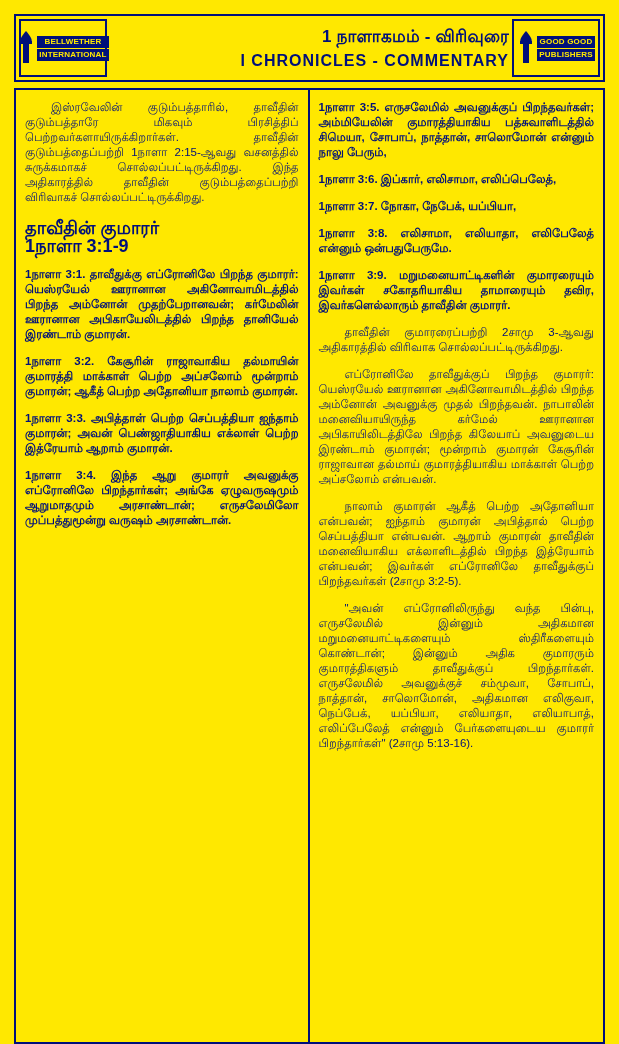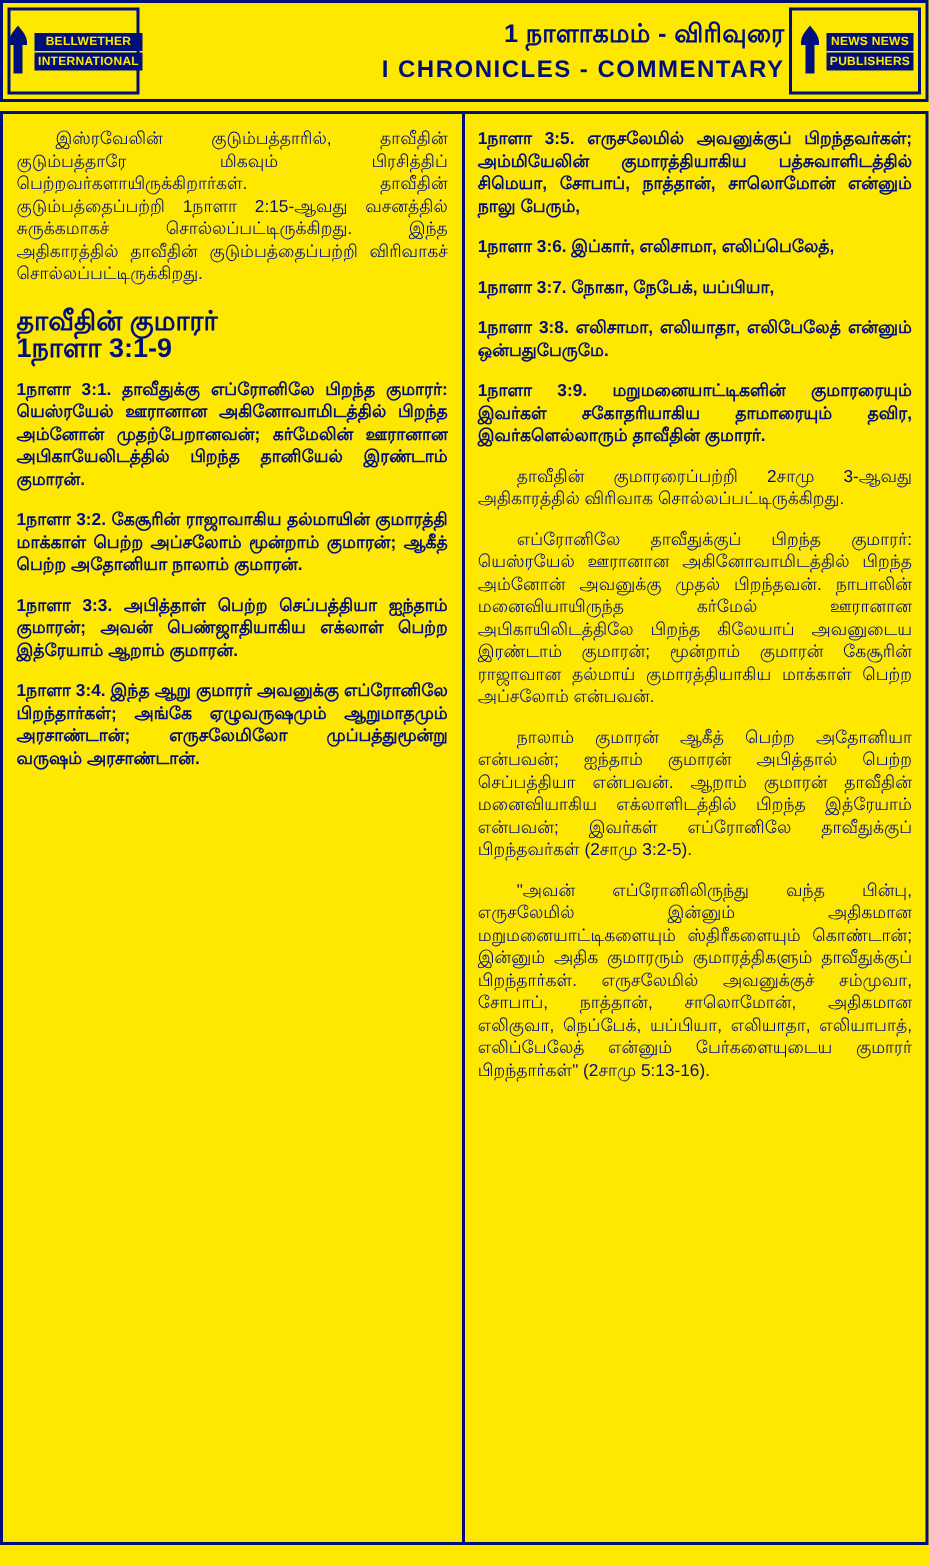--- a/index.html
+++ b/index.html
@@ -7,21 +7,21 @@
     width:619px;height:1044px;
     background:#ffe800;
     font-family:"Liberation Sans", sans-serif;
     color:#00107a;
   }
   .page{
     position:relative;
     width:619px;height:1044px;
     background:#ffe800;
     box-sizing:border-box;
-    padding:0;
+    padding:14px;
   }
   
   .header{
     position:relative;
     height:68px;
     border:2px solid #00107a;
     background:#ffe800;
     box-sizing:border-box;
     display:flex;
     align-items:stretch;
@@ -172,21 +172,21 @@
     </div>
 
     <div class="logo-box">
       <div class="logo-inner">
         <svg class="logo-icon" viewBox="0 0 18 34">
           <rect x="6" y="12" width="6" height="20" fill="#00107a"></rect>
           <path d="M9 0 C4 6 2 9 4 13 L14 13 C16 9 14 6 9 0 Z" fill="#00107a"></path>
           <rect x="3" y="10" width="12" height="3" fill="#00107a"></rect>
         </svg>
         <div class="logo-text">
-          <span class="band">NEWS NEWS</span>
+          <span class="band">GOOD GOOD</span>
           <span class="band2">PUBLISHERS</span>
         </div>
       </div>
     </div>
 
   </div>
 
   <div class="body">
 
     <div class="col col-left">

